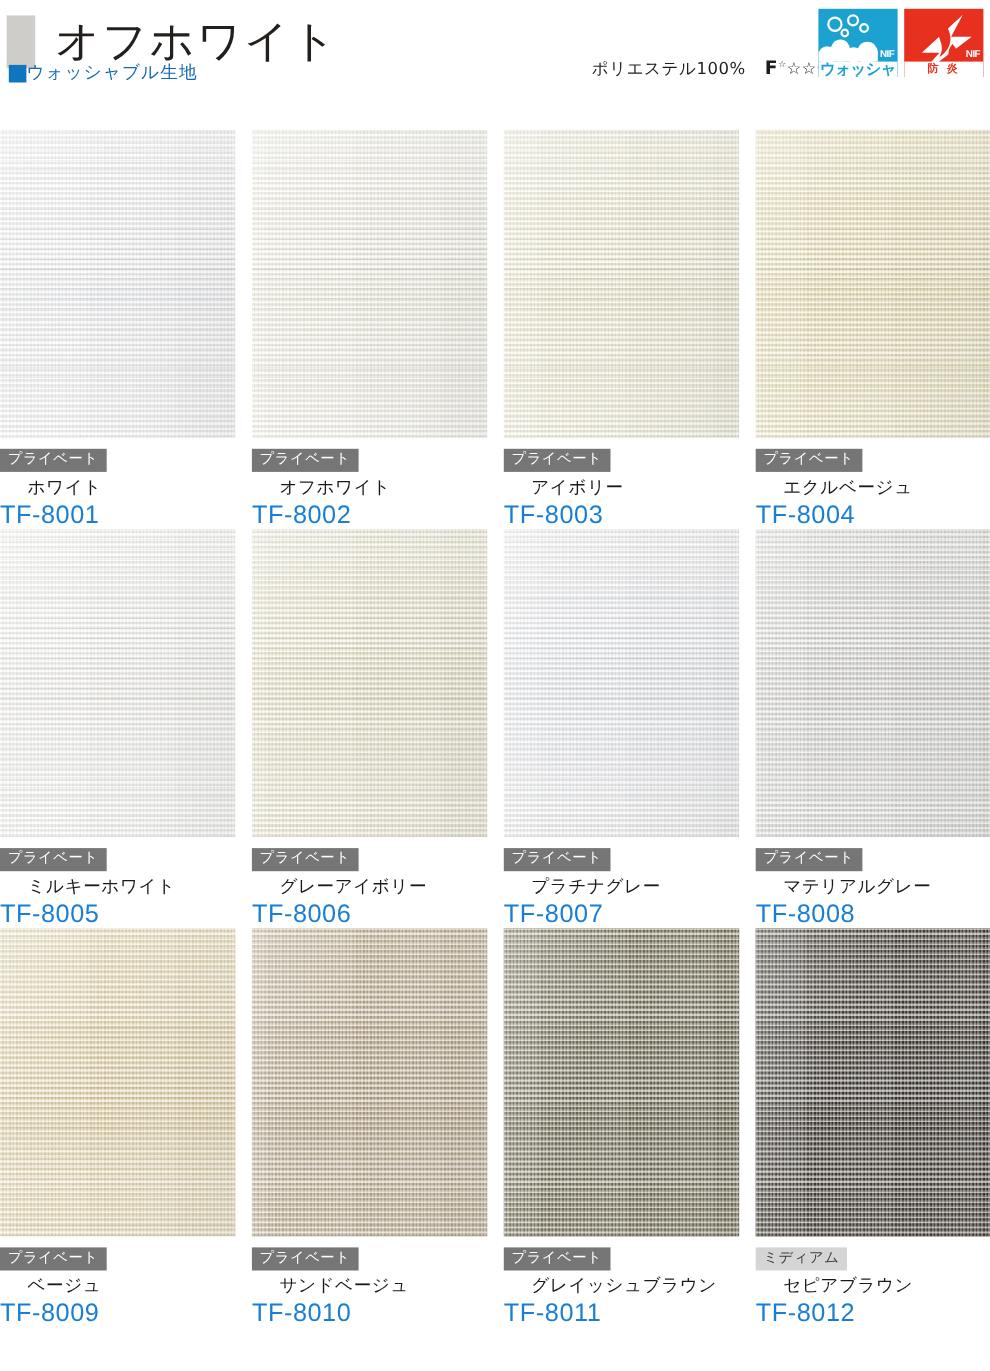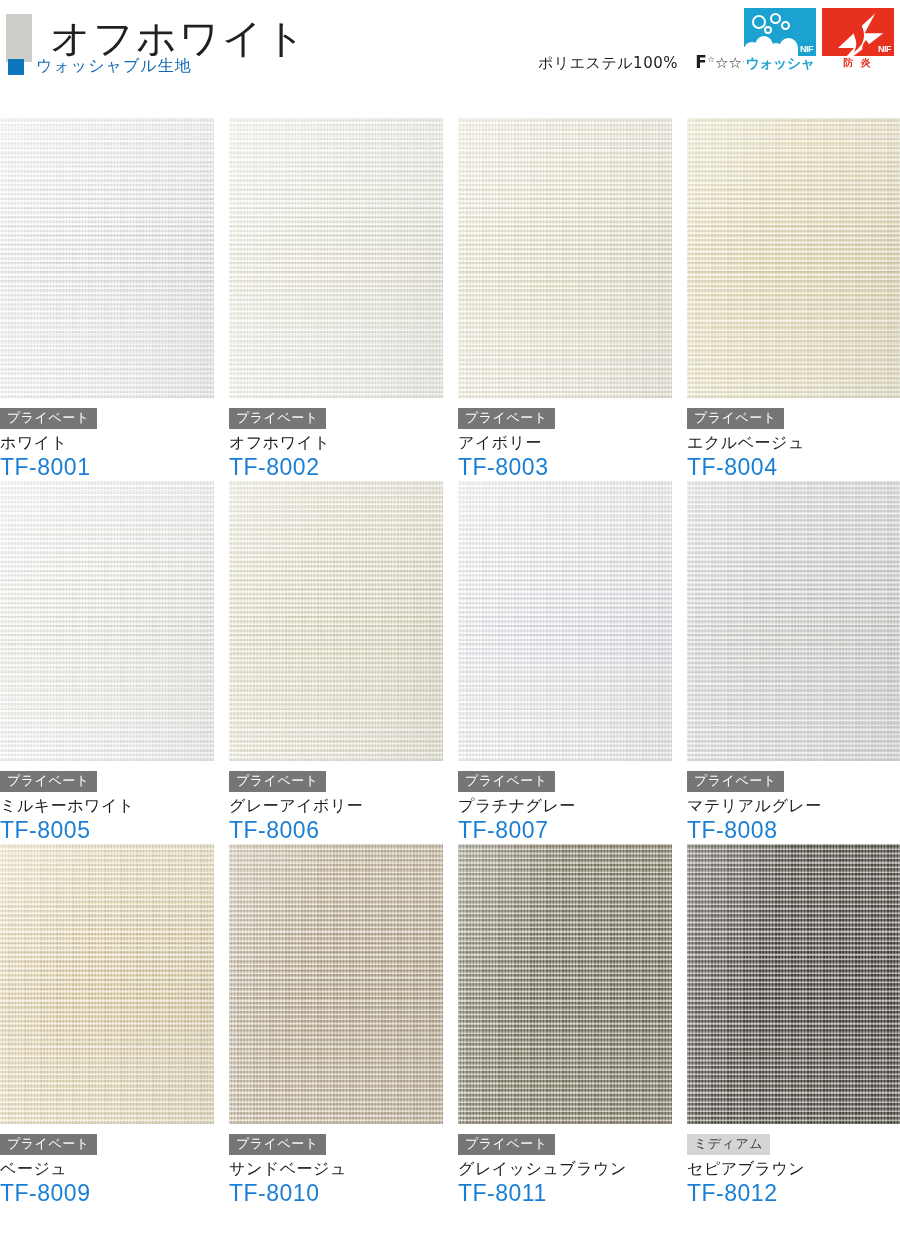--- a/index.html
+++ b/index.html
@@ -51,21 +51,21 @@
   .bubbles{position:absolute;inset:0;}
   .bubbles i{position:absolute;border:2px solid #ffffff;border-radius:50%;display:block;}
   .foam{position:absolute;left:0;right:0;bottom:14px;height:22px;}
   .foam b{position:absolute;background:#ffffff;border-radius:50%;display:block;}
   .flame{position:absolute;inset:0;}
 
   
   .sub-row{display:flex;align-items:center;padding-left:8px;margin-top:-6px;}
   .sub-mark{width:16px;height:16px;background:#0e76bc;flex:0 0 auto;}
   .sub-text{
-    margin-left:12px;font-size:16px;color:#1268b3;letter-spacing:1px;
+    font-size:16px;color:#1268b3;letter-spacing:1px;
     font-family:"DejaVu Sans","Liberation Sans",sans-serif;
   }
 
   
   .grid{position:absolute;top:118px;left:0;width:900px;}
   .row{display:flex;}
   .cell{width:212px;margin-right:17px;}
   .cell:last-child{margin-right:0;}
 
   .swatch{
@@ -115,20 +115,21 @@
     font-size:13px;line-height:16px;letter-spacing:.5px;
     font-family:"DejaVu Sans","Liberation Sans",sans-serif;
     white-space:nowrap;
   }
   .tag.private{background:#767676;color:#ffffff;}
   .tag.medium{background:#d5d5d5;color:#3b3b3b;}
   .cname{
     margin-top:3px;font-size:16px;line-height:21px;color:#1a1a1a;
     letter-spacing:.5px;white-space:nowrap;
     font-family:"DejaVu Sans","Liberation Sans",sans-serif;
+    margin-left:25px;
   }
   .ccode{
     margin-top:1px;font-size:23px;line-height:27px;color:#1a7fd4;
     letter-spacing:.5px;white-space:nowrap;
     font-family:"Liberation Sans","DejaVu Sans",sans-serif;
   }
 </style>
 </head>
 <body>
 

